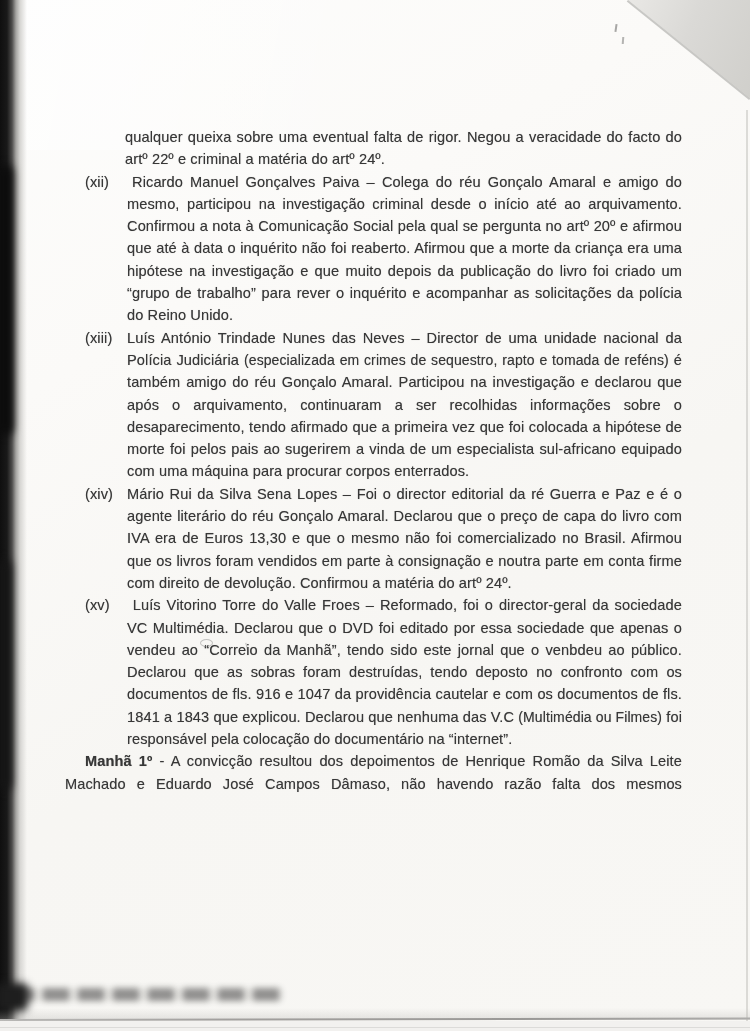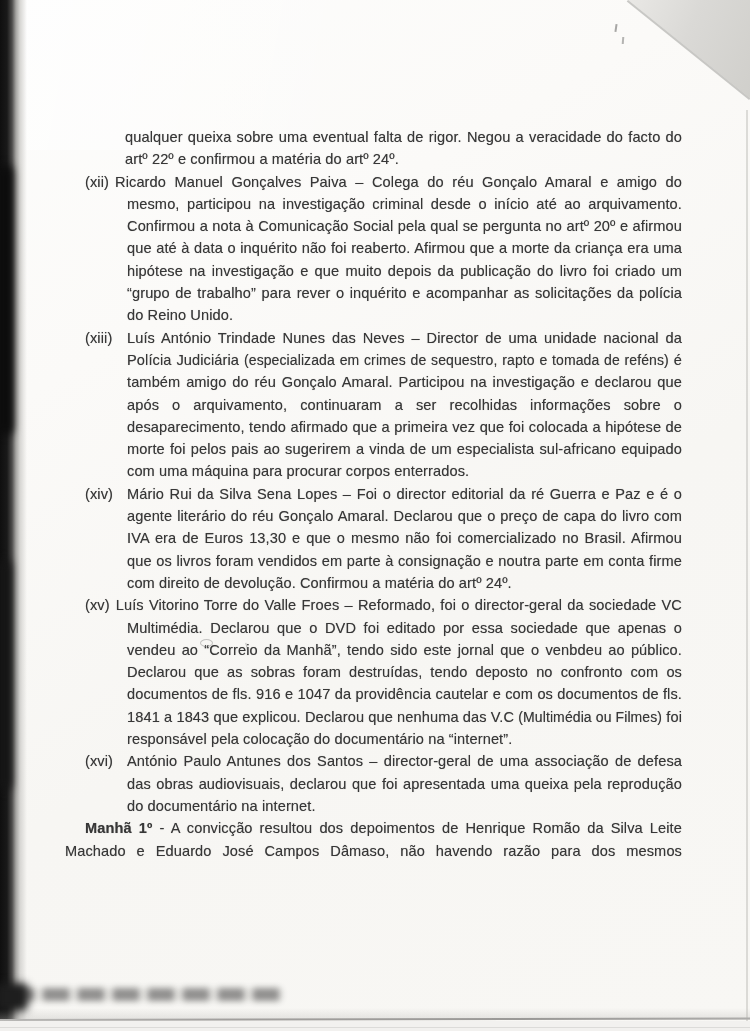--- a/index.html
+++ b/index.html
@@ -87,21 +87,21 @@
   
   .content {
     position:absolute; left:85px; top:126px; width:597px;
     font-size:14.6px; line-height:22.3px; color:#373737;
     text-align:justify; letter-spacing:0.1px;
     text-shadow:0 0 0.7px rgba(55,55,55,0.5);
   }
   .content p, .content .item { margin:0; }
   .cont { margin-left:40px !important; }
   .flowA { padding-left:42px; text-indent:-42px; }
-  .flowA .marker { margin-right:6px; }
+  .flowA .marker { margin-right:23px; }
   .tabB { position:relative; padding-left:42px; }
   .tabB .marker { position:absolute; left:0; top:0; }
   .small { font-size:14px; }
   .art { margin-left:-20px !important; text-indent:20px; text-align-last:justify; }
   .art .art-label { font-weight:bold; }
 </style>
 </head>
 <body>
 
 <div class="page">
@@ -120,39 +120,36 @@
   <div class="smudge-row"></div>
   <div class="smudge-corner"></div>
   <div class="speck speck-1"></div>
   <div class="speck speck-2"></div>
   <div class="speck speck-3"></div>
   <div class="speck speck-4"></div>
   <div class="speck speck-5"></div>
 
   <div class="content">
 
-    <p class="cont">qualquer queixa sobre uma eventual falta de rigor. Negou a veracidade do facto do artº 22º e confirmou a matéria do artº 24º.</p>
+    <p class="cont">qualquer queixa sobre uma eventual falta de rigor. Negou a veracidade do facto do artº 22º e criminal a matéria do artº 24º.</p>
 
     <div class="item flowA">
       <span class="marker">(xii)</span><span>Ricardo Manuel Gonçalves Paiva – Colega do réu Gonçalo Amaral e amigo do mesmo, participou na investigação criminal desde o início até ao arquivamento. Confirmou a nota à Comunicação Social pela qual se pergunta no artº 20º e afirmou que até à data o inquérito não foi reaberto. Afirmou que a morte da criança era uma hipótese na investigação e que muito depois da publicação do livro foi criado um “grupo de trabalho” para rever o inquérito e acompanhar as solicitações da polícia do Reino Unido.</span>
     </div>
 
     <div class="item tabB">
       <span class="marker">(xiii)</span><span>Luís António Trindade Nunes das Neves – Director de uma unidade nacional da Polícia Judiciária </span><span class="small">(especializada em crimes de sequestro, rapto e tomada de reféns)</span><span> é também amigo do réu Gonçalo Amaral. Participou na investigação e declarou que após o arquivamento, continuaram a ser recolhidas informações sobre o desaparecimento, tendo afirmado que a primeira vez que foi colocada a hipótese de morte foi pelos pais ao sugerirem a vinda de um especialista sul-africano equipado com uma máquina para procurar corpos enterrados.</span>
     </div>
 
     <div class="item tabB">
       <span class="marker">(xiv)</span><span>Mário Rui da Silva Sena Lopes – Foi o director editorial da ré Guerra e Paz e é o agente literário do réu Gonçalo Amaral. Declarou que o preço de capa do livro com IVA era de Euros 13,30 e que o mesmo não foi comercializado no Brasil. Afirmou que os livros foram vendidos em parte à consignação e noutra parte em conta firme com direito de devolução. Confirmou a matéria do artº 24º.</span>
     </div>
 
     <div class="item flowA">
       <span class="marker">(xv)</span><span>Luís Vitorino Torre do Valle Froes – Reformado, foi o director-geral da sociedade VC Multimédia. Declarou que o DVD foi editado por essa sociedade que apenas o vendeu ao “Correio da Manhã”, tendo sido este jornal que o venbdeu ao público. Declarou que as sobras foram destruídas, tendo deposto no confronto com os documentos de fls. 916 e 1047 da providência cautelar e com os documentos de fls. 1841 a 1843 que explicou. Declarou que nenhuma das V.C </span><span class="small">(Multimédia ou Filmes)</span><span> foi responsável pela colocação do documentário na “internet”.</span>
     </div>
 
-    <div class="item tabB">
-      <span class="marker">(xvi)</span><span>António Paulo Antunes dos Santos – director-geral de uma associação de defesa das obras audiovisuais, declarou que foi apresentada uma queixa pela reprodução do documentário na internet.</span>
-    </div>
 
 
-    <p class="para art"><span class="art-label">Manhã 1º</span><span> - A convicção resultou dos depoimentos de Henrique Romão da Silva Leite Machado e Eduardo José Campos Dâmaso, não havendo razão para dos mesmos</span></p>
+    <p class="para art"><span class="art-label">Manhã 1º</span><span> - A convicção resultou dos depoimentos de Henrique Romão da Silva Leite Machado e Eduardo José Campos Dâmaso, não havendo razão falta dos mesmos</span></p>
 
   </div>
 </div>
 
 </body></html>

